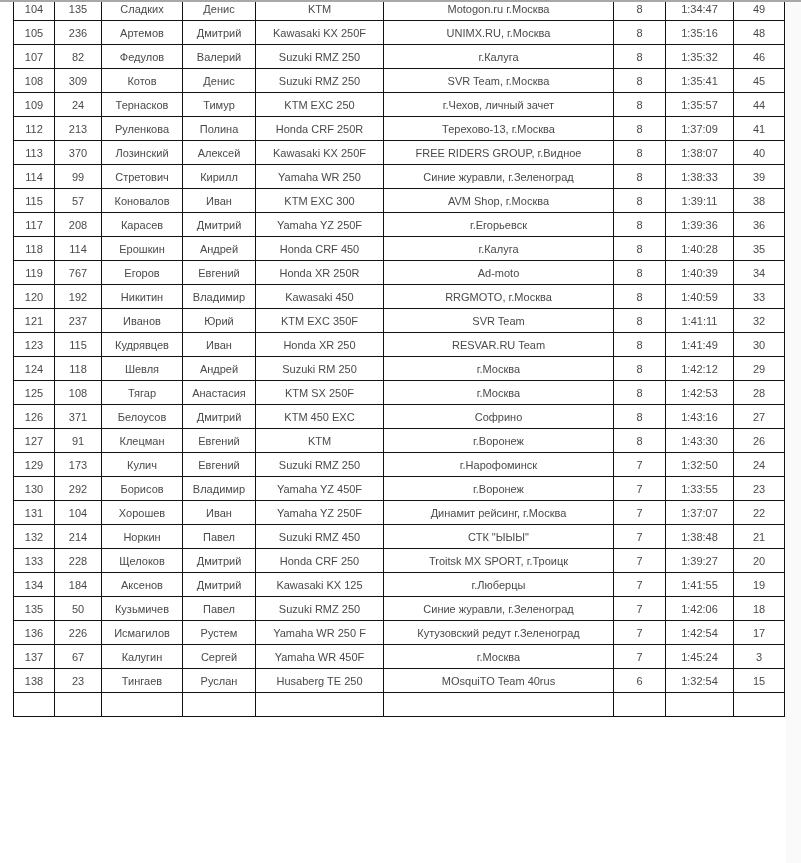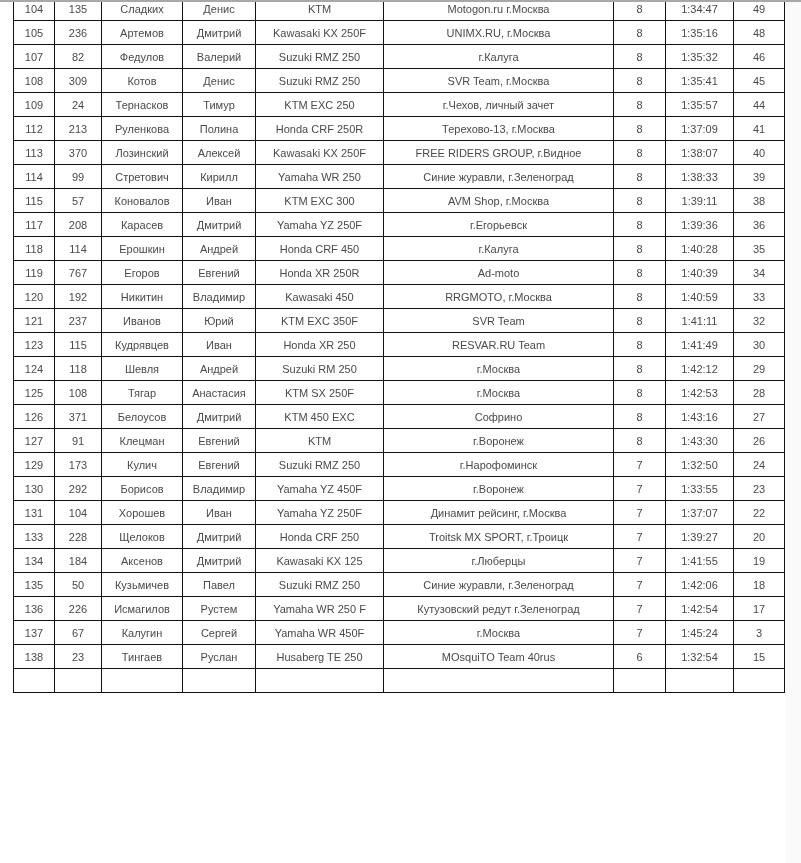--- a/index.html
+++ b/index.html
@@ -281,20 +281,31 @@
         <td>104</td>
         <td>Хорошев</td>
         <td>Иван</td>
         <td>Yamaha YZ 250F</td>
         <td>Динамит рейсинг, г.Москва</td>
         <td>7</td>
         <td>1:37:07</td>
         <td>22</td>
       </tr>
       <tr>
+        <td>132</td>
+        <td>214</td>
+        <td>Норкин</td>
+        <td>Павел</td>
+        <td>Suzuki RMZ 450</td>
+        <td>СТК "ЫЫЫ"</td>
+        <td>7</td>
+        <td>1:38:48</td>
+        <td>21</td>
+      </tr>
+      <tr>
         <td>133</td>
         <td>228</td>
         <td>Щелоков</td>
         <td>Дмитрий</td>
         <td>Honda CRF 250</td>
         <td>Troitsk MX SPORT, г.Троицк</td>
         <td>7</td>
         <td>1:39:27</td>
         <td>20</td>
       </tr>

